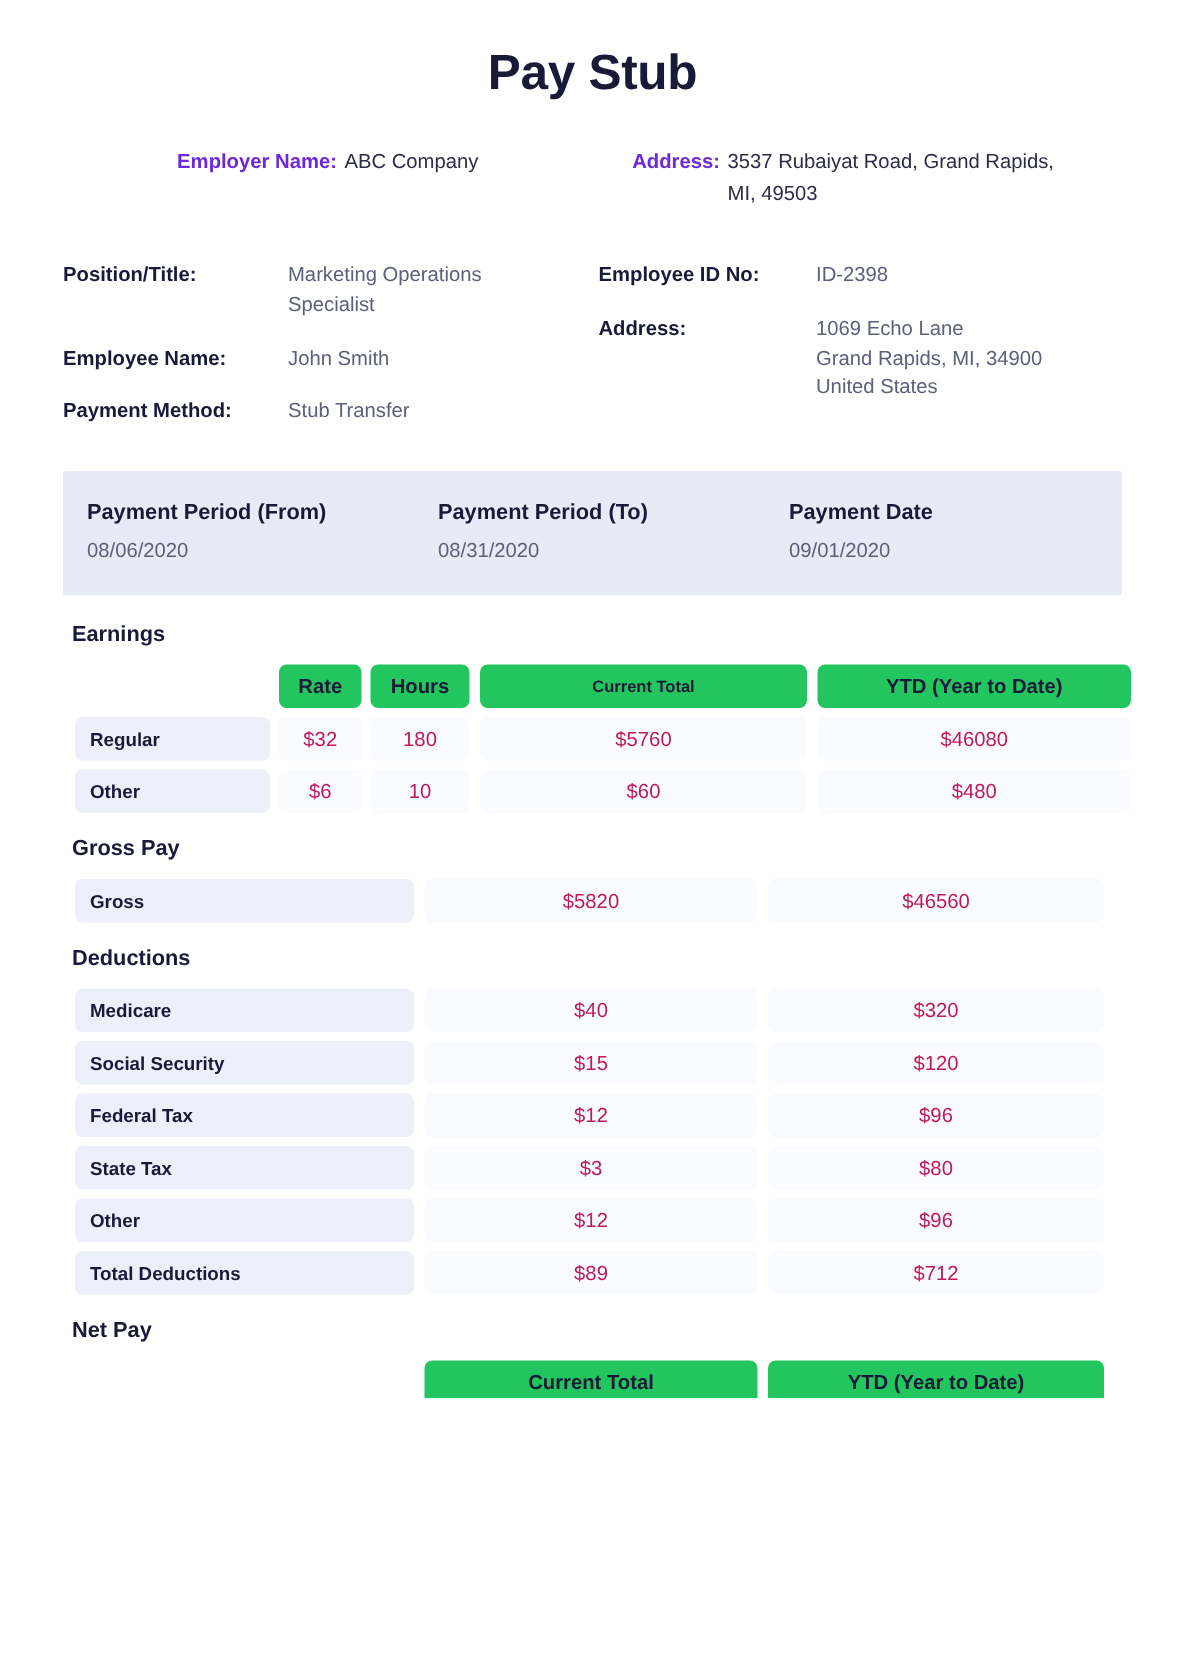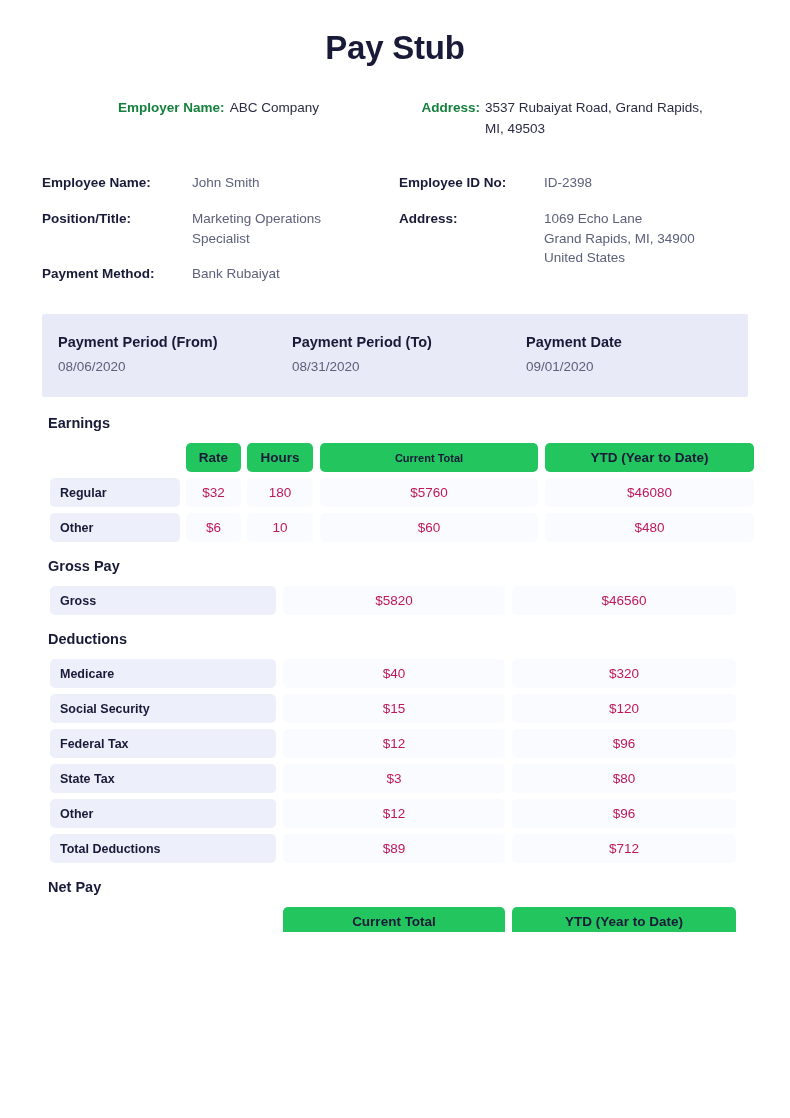--- a/index.html
+++ b/index.html
@@ -49,21 +49,21 @@
     display: flex;
     justify-content: center;
   }
   .employer-pair {
     display: flex;
     align-items: flex-start;
     max-width: 300px;
   }
   .emp-label {
     font-weight: bold;
-    color: #15803d;
+    color: #6d28d9;
     white-space: nowrap;
     margin-right: 5px;
   }
   .emp-value {
     color: #2c2c44;
   }
   .employer-col.right .emp-value {
     text-align: left;
   }
 
@@ -217,30 +217,30 @@
       <div class="employer-pair">
         <span class="emp-label">Address:</span>
         <span class="emp-value">3537 Rubaiyat Road, Grand Rapids, MI, 49503</span>
       </div>
     </div>
   </div>
 
   <div class="employee-grid">
     <div class="employee-half left">
       <div class="ee-row">
+        <div class="ee-label">Position/Title:</div>
+        <div class="ee-value" style="max-width:160px;">Marketing Operations Specialist</div>
+      </div>
+      <div class="ee-row">
         <div class="ee-label">Employee Name:</div>
         <div class="ee-value">John Smith</div>
       </div>
       <div class="ee-row">
-        <div class="ee-label">Position/Title:</div>
-        <div class="ee-value" style="max-width:160px;">Marketing Operations Specialist</div>
-      </div>
-      <div class="ee-row">
         <div class="ee-label">Payment Method:</div>
-        <div class="ee-value">Bank Rubaiyat</div>
+        <div class="ee-value">Stub Transfer</div>
       </div>
     </div>
     <div class="employee-half right">
       <div class="ee-row">
         <div class="ee-label">Employee ID No:</div>
         <div class="ee-value">ID-2398</div>
       </div>
       <div class="ee-row">
         <div class="ee-label">Address:</div>
         <div class="ee-value">1069 Echo Lane

